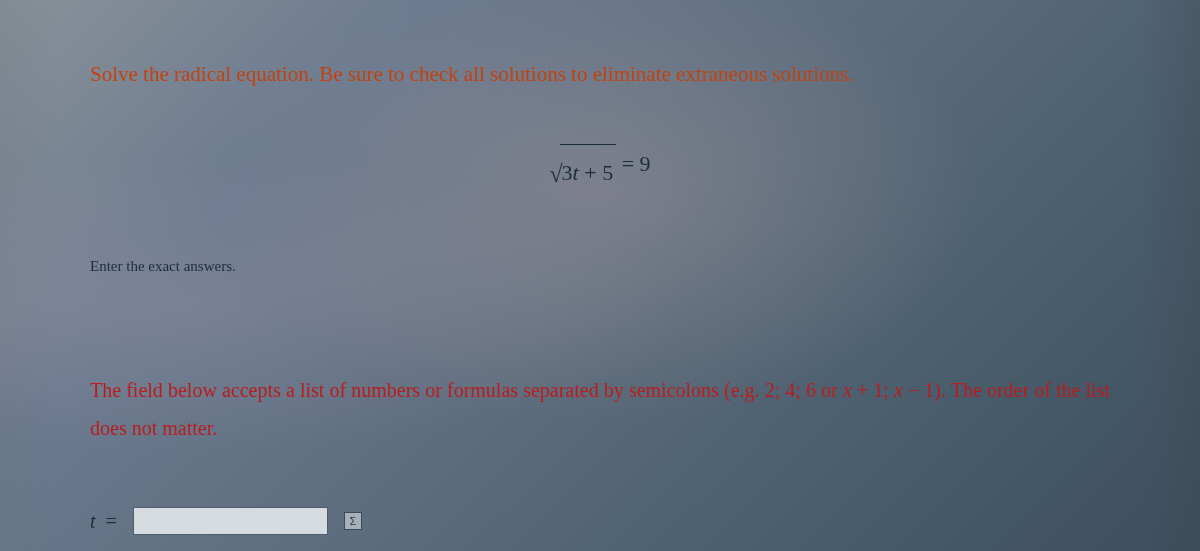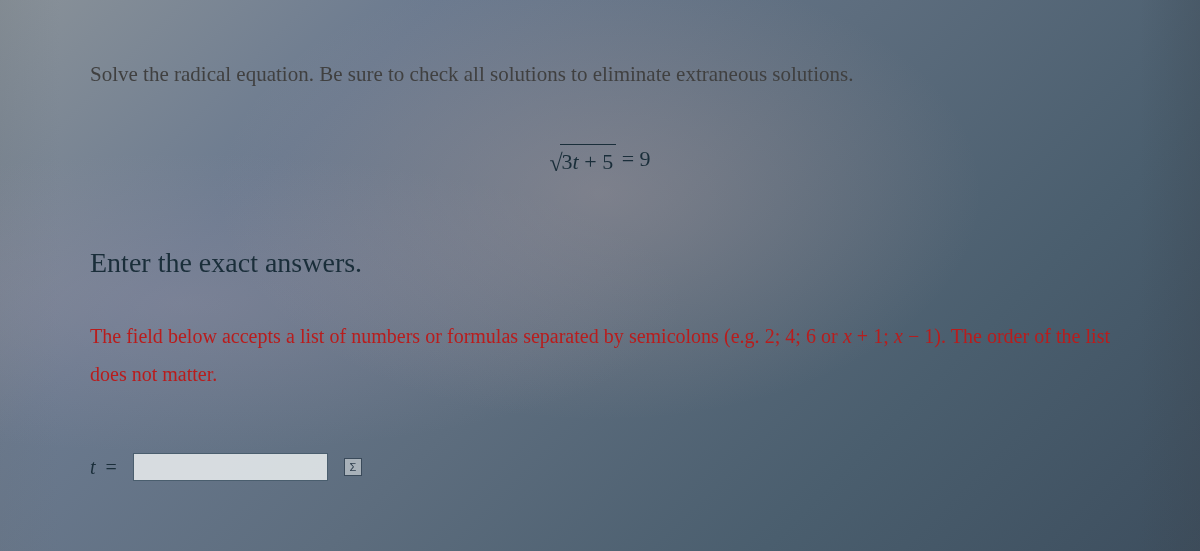--- a/index.html
+++ b/index.html
@@ -29,21 +29,21 @@
         radial-gradient(ellipse at 15% 55%, rgba(160,150,170,0.3) 0%, transparent 35%),
         linear-gradient(to right, rgba(100,110,120,0.2) 0%, transparent 5%, transparent 95%, rgba(60,70,80,0.3) 100%);
       pointer-events: none;
     }
     .content {
       position: relative;
       z-index: 1;
     }
     .instruction-top {
       font-size: 21px;
-      color: #404040;
+      color: #c2410c;
       margin-bottom: 55px;
       line-height: 1.4;
     }
     .equation {
       text-align: center;
       font-size: 22px;
       margin-bottom: 70px;
       color: #1a2e3a;
       font-family: 'Times New Roman', serif;
     }
@@ -51,31 +51,31 @@
       display: inline-block;
       position: relative;
       vertical-align: middle;
     }
     .sqrt-symbol {
       font-size: 24px;
       vertical-align: -2px;
     }
     .sqrt-content {
       border-top: 1.5px solid #1a2e3a;
-      padding: 4px 3px 0 2px;
+      padding: 15px 3px 0 2px;
       display: inline-block;
       margin-left: -3px;
     }
     .italic {
       font-style: italic;
     }
     .sub-instruction {
-      font-size: 28px;
+      font-size: 15px;
       color: #1a2e3a;
-      margin-bottom: 38px;
+      margin-bottom: 96px;
     }
     .field-instruction {
       font-size: 20px;
       color: #b91c1c;
       line-height: 1.9;
       text-align: justify;
       margin-bottom: 60px;
     }
     .answer-row {
       display: flex;

